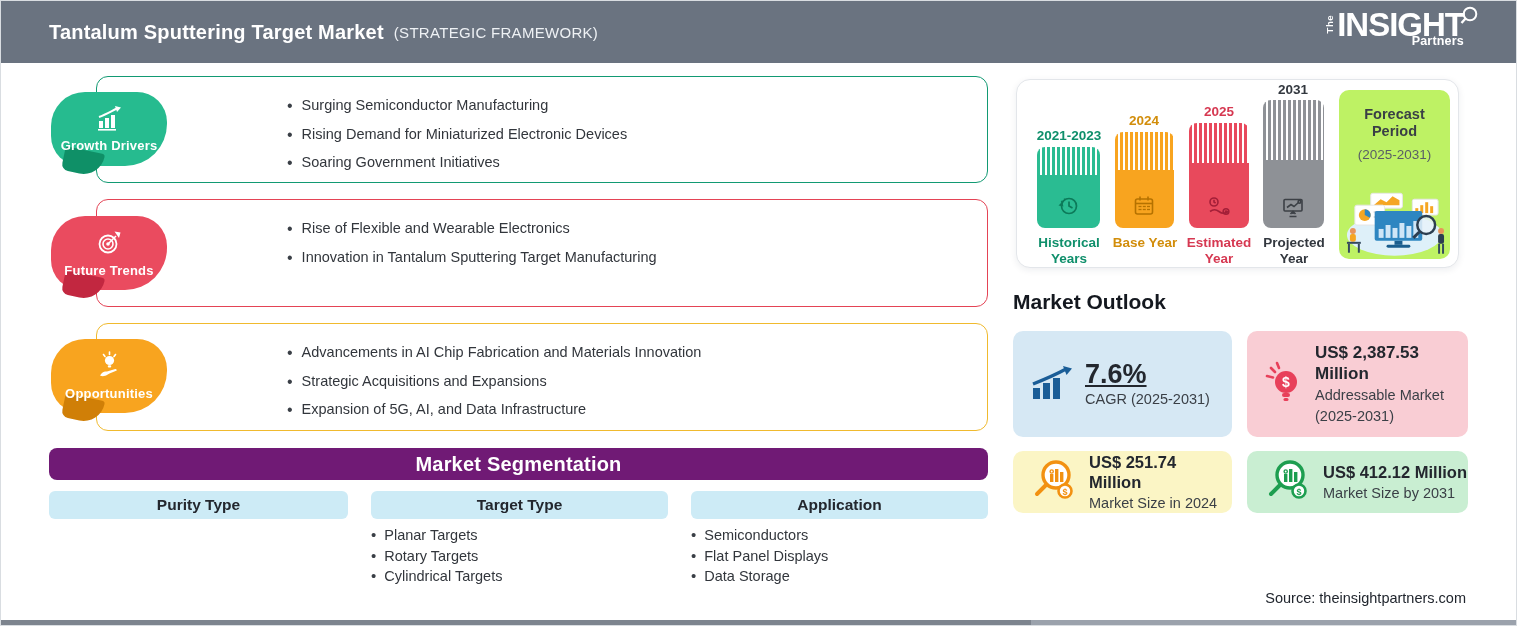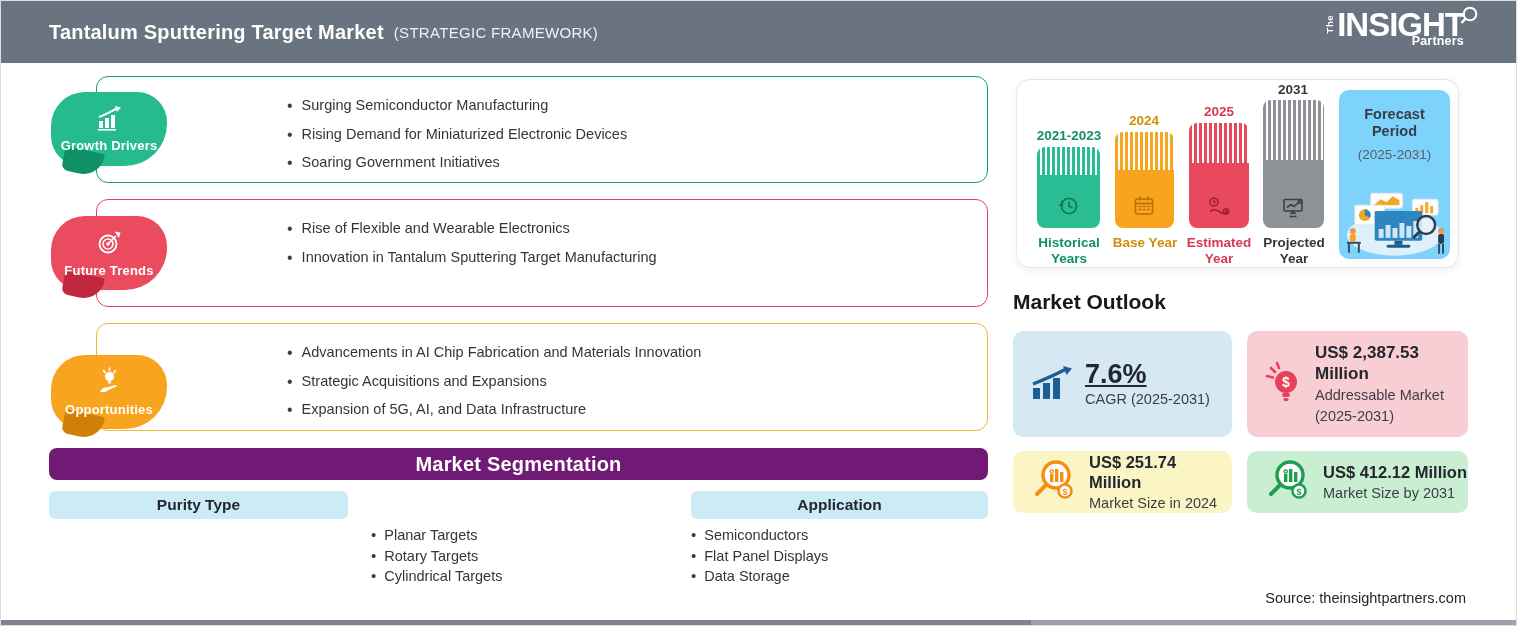--- a/index.html
+++ b/index.html
@@ -28,21 +28,21 @@
   .sec-list { position:absolute; left:190px; top:20px; list-style:none; }
   .sec-list li { font-size:14.5px; color:#32363c; margin-bottom:11px; line-height:17.5px; display:flex; align-items:center; }
   .sec-list li::before { content:"•"; margin-right:9px; color:#3a3f46; font-size:16px; }
   .badge { position:absolute; left:50px; width:116px; height:74px; z-index:2;
     display:flex; flex-direction:column; align-items:center; justify-content:center; gap:3px;
     border-radius:34px 30px 42px 30px; }
   .badge::before { content:""; position:absolute; left:12px; bottom:-8px; width:40px; height:24px;
     border-radius:4px 4px 30px 10px; transform:rotate(12deg); z-index:-1; }
   .badge.growth { top:91px;  background:#26bb8f; } .badge.growth::before { background:#0f9067; }
   .badge.trends { top:215px; background:#ea4b5f; } .badge.trends::before { background:#c22740; }
-  .badge.opps   { top:338px; background:#f8a41f;margin-top:16px; } .badge.opps::before   { background:#d07f07; }
+  .badge.opps   { top:338px; background:#f8a41f; } .badge.opps::before   { background:#d07f07; }
   .badge-label { color:#fff; font-size:13px; font-weight:bold; letter-spacing:0.2px; }
   
   .seg-bar { position:absolute; left:48px; top:447px; width:939px; height:32px; background:#701a75;
     border-radius:8px; display:flex; align-items:center; justify-content:center;
     color:#fff; font-size:20px; font-weight:bold; letter-spacing:0.2px; }
   .col-h { position:absolute; top:490px; height:28px; background:#cdebf6; border-radius:6px;
     display:flex; align-items:center; justify-content:center; font-size:15.5px; font-weight:bold; color:#23272e; }
   .col-h.c1 { left:48px;  width:299px; }
   .col-h.c2 { left:370px; width:297px; }
   .col-h.c3 { left:690px; width:297px; }
@@ -74,21 +74,21 @@
   .tl-year.y3 { left:157px; top:24px; color:#d63851; }
   .tl-year.y4 { left:231px; top:2px;  color:#33383f; }
   .tl-cap { position:absolute; top:155px; width:76px; text-align:center; font-size:13.5px; font-weight:bold; line-height:15.5px; }
   .tl-cap.p1 { left:14px;  color:#0f8f6b; }
   .tl-cap.p2 { left:90px;  color:#d28d0a; }
   .tl-cap.p3 { left:164px; color:#d63851; }
   .tl-cap.p4 { left:239px; color:#33383f; }
   .tl-icon { position:absolute; width:26px; height:26px; }
   .ti1 { left:38px;  top:113px; } .ti2 { left:114px; top:113px; }
   .ti3 { left:189px; top:113px; } .ti4 { left:263px; top:113px; }
-  .forecast { position:absolute; left:322px; top:10px; width:111px; height:169px; background:#7dd3fc;
+  .forecast { position:absolute; left:322px; top:10px; width:111px; height:169px; background:#bef264;
     border-radius:10px; text-align:center; overflow:hidden; }
   .forecast-title { margin:16px auto 0; width:80px; font-size:14.5px; font-weight:bold; color:#3a3f46; line-height:17px; }
   .forecast-range { margin-top:7px; font-size:13.5px; color:#595e66; }
   .forecast-illus { position:absolute; left:2px; bottom:2px; width:107px; height:66px; }
   
   .outlook-title { position:absolute; left:1012px; top:289px; font-size:21px; font-weight:bold; color:#14181f; }
   .ol-card { position:absolute; border-radius:10px; display:flex; align-items:center; }
   .ol-card.cagr  { left:1012px; top:330px; width:219px; height:106px; background:#d6e8f4; }
   .ol-card.addr  { left:1246px; top:330px; width:221px; height:106px; background:#f9cdd4; }
   .ol-card.sz24  { left:1012px; top:450px; width:219px; height:62px;  background:#fbf5c5; }
@@ -189,20 +189,21 @@
         <rect x="11.8" y="14.2" width="3.4" height="2.4" rx="1" fill="#fff"></rect>
         <path d="M4 24.5 Q7 19.5 11 20.6 L18.5 18.2 Q20.6 17.8 20.8 19.4 L13.5 22.6 Q8 26.6 4 24.5 Z" fill="#fff"></path>
       </svg>
     </span>
     <span class="badge-label">Opportunities</span>
   </div>
 
   <div class="seg-bar">Market Segmentation</div>
 
   <div class="col-h c1">Purity Type</div>
+  <div class="col-h c2">Target Type</div>
   <div class="col-h c3">Application</div>
 
   <ul class="col-list c2">
     <li>Planar Targets</li>
     <li>Rotary Targets</li>
     <li>Cylindrical Targets</li>
   </ul>
   <ul class="col-list c3">
     <li>Semiconductors</li>
     <li>Flat Panel Displays</li>

